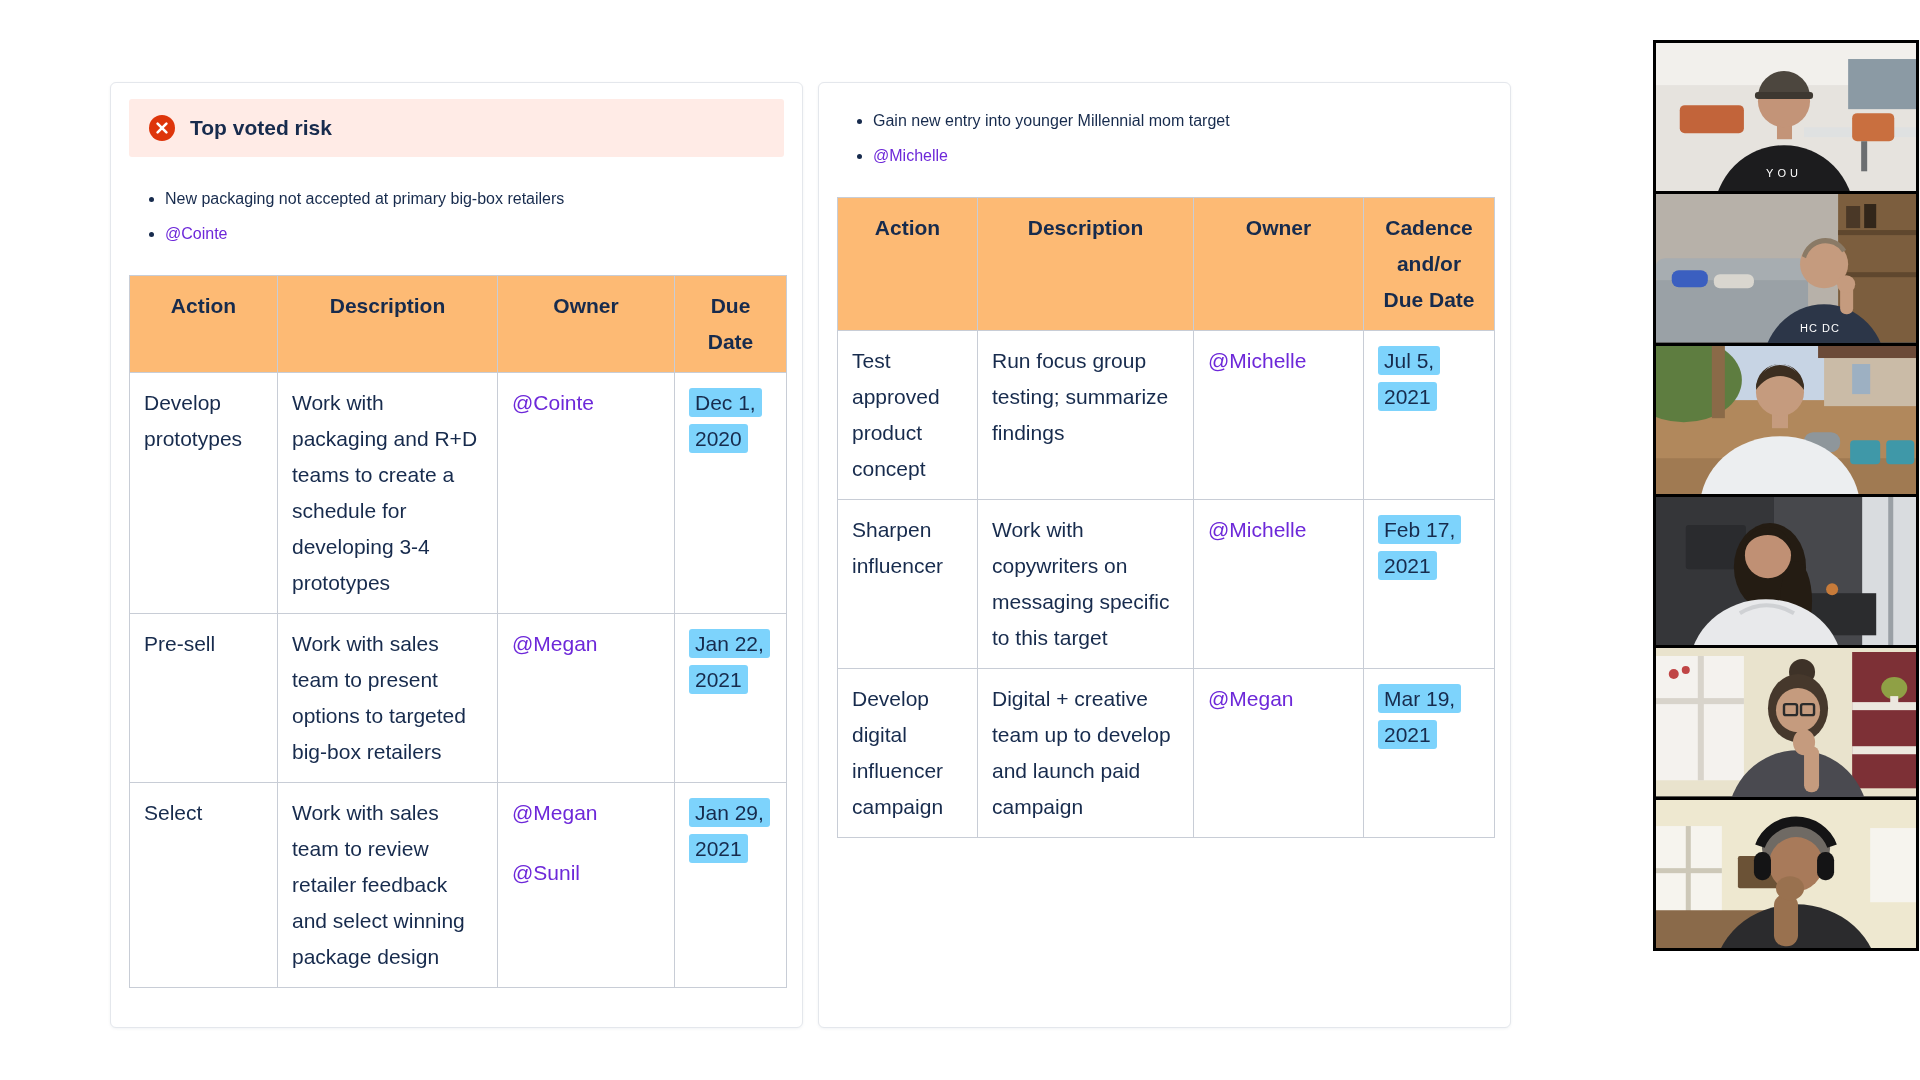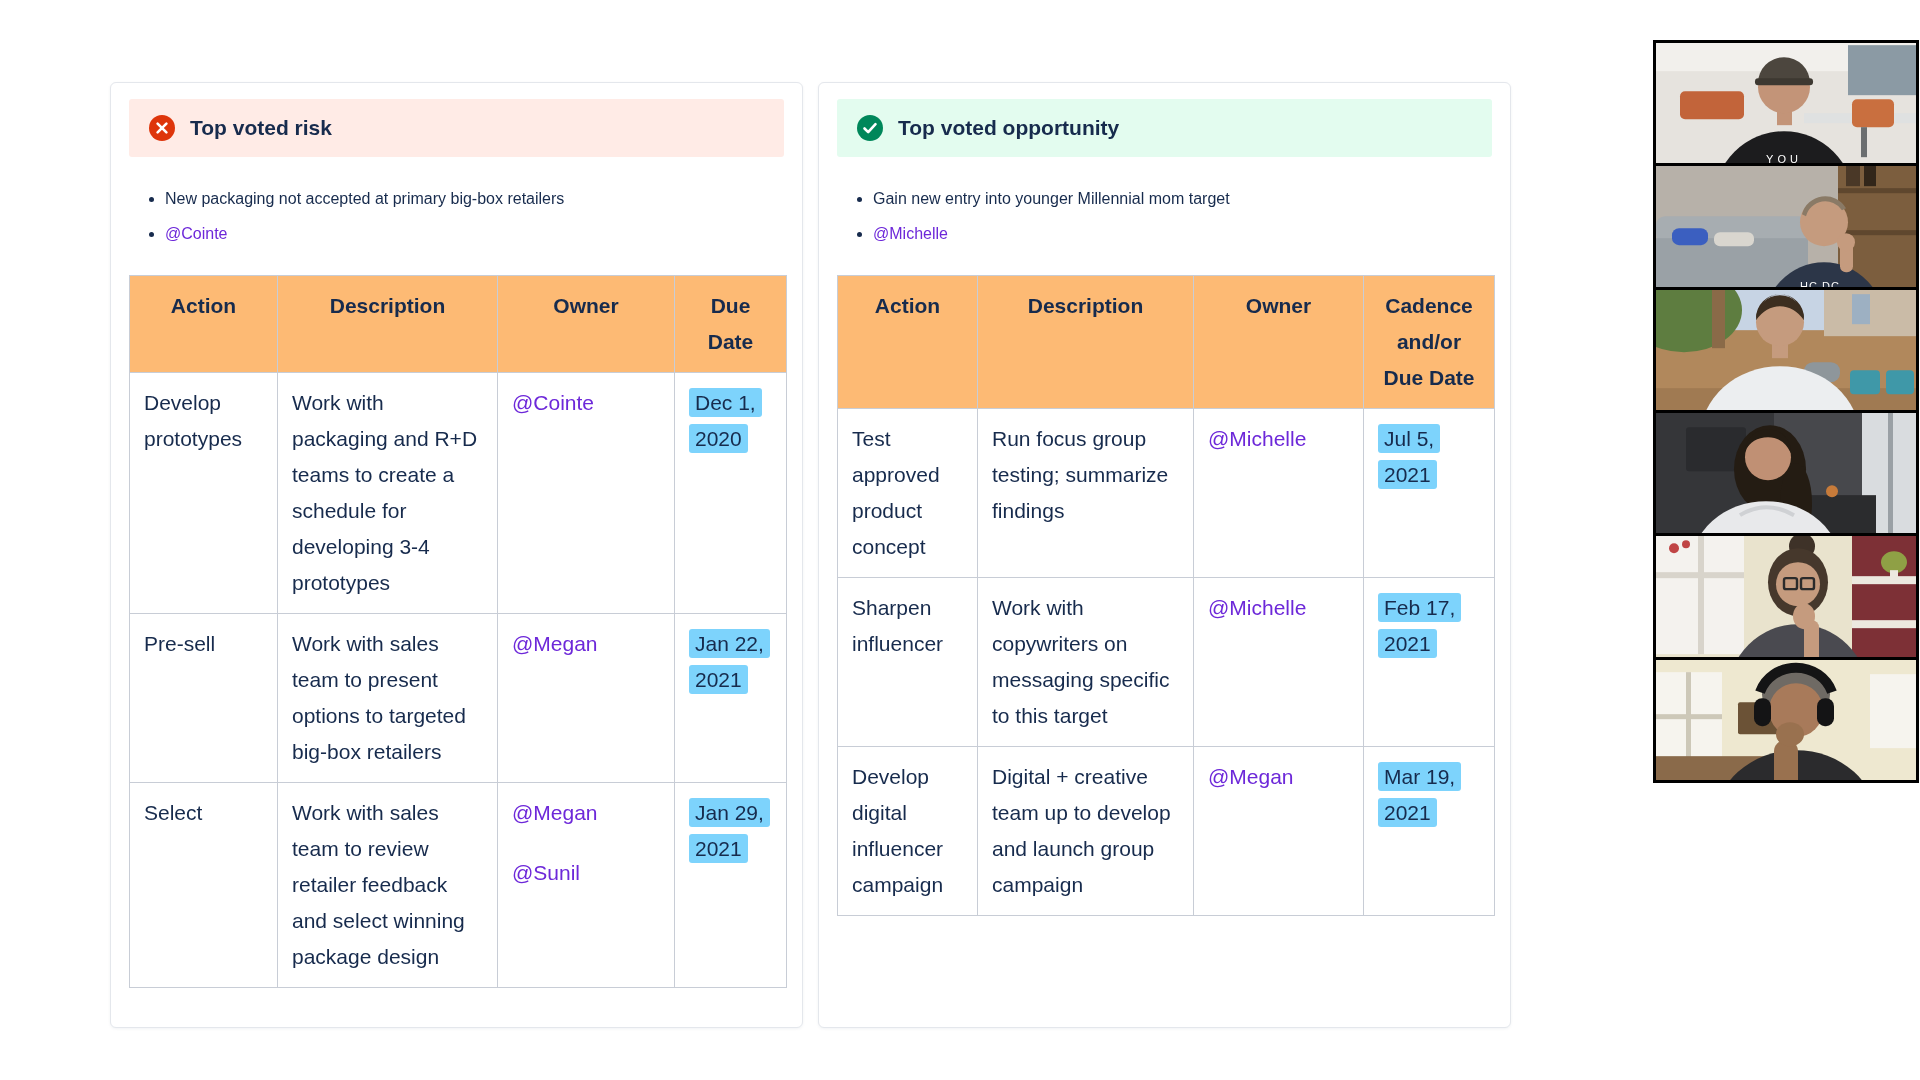--- a/index.html
+++ b/index.html
@@ -75,21 +75,21 @@
     padding: 3px 6px;
     -webkit-box-decoration-break: clone;
     box-decoration-break: clone;
   }
 
   .video-strip {
     position: absolute;
     left: 1653px;
     top: 40px;
     width: 266px;
-    height: 743px;
+    height: 911px;
     background: #000000;
     display: flex;
     flex-direction: column;
     gap: 3px;
     padding: 3px;
   }
   .tile {
     flex: 1 1 0;
     min-height: 0;
     position: relative;
@@ -161,27 +161,20 @@
             <div><a class="mention">@Sunil</a></div>
           </div>
         </td>
         <td><span class="datepill">Jan 29, 2021</span></td>
       </tr>
     </tbody>
   </table>
 </div>
 
 <div class="panel right">
-  <div class="banner opportunity">
-    <svg class="banner-icon" viewBox="0 0 26 26">
-      <circle cx="13" cy="13" r="13" fill="#00875A"></circle>
-      <path d="M7.5 13.5 L11.2 17.2 L18.5 9.2" stroke="#ffffff" stroke-width="2.6" fill="none" stroke-linecap="round" stroke-linejoin="round"></path>
-    </svg>
-    <span class="banner-title">Top voted opportunity</span>
-  </div>
 
   <ul class="bullets">
     <li>Gain new entry into younger Millennial mom target</li>
     <li><a class="mention">@Michelle</a></li>
   </ul>
 
   <table class="actions">
     <colgroup>
         <col style="width:140px">
         <col style="width:216px">
@@ -212,21 +205,21 @@
         <td>Work with copywriters on messaging specific to this target</td>
         <td>
             <div class="owner-stack">
               <div><a class="mention">@Michelle</a></div>
             </div>
           </td>
         <td><span class="datepill">Feb 17, 2021</span></td>
       </tr>
       <tr>
         <td>Develop digital influencer campaign</td>
-        <td>Digital + creative team up to develop and launch group campaign</td>
+        <td>Digital + creative team up to develop and launch paid campaign</td>
         <td>
             <div class="owner-stack">
               <div><a class="mention">@Megan</a></div>
             </div>
           </td>
         <td><span class="datepill">Mar 19, 2021</span></td>
       </tr>
     </tbody>
   </table>
 </div>

